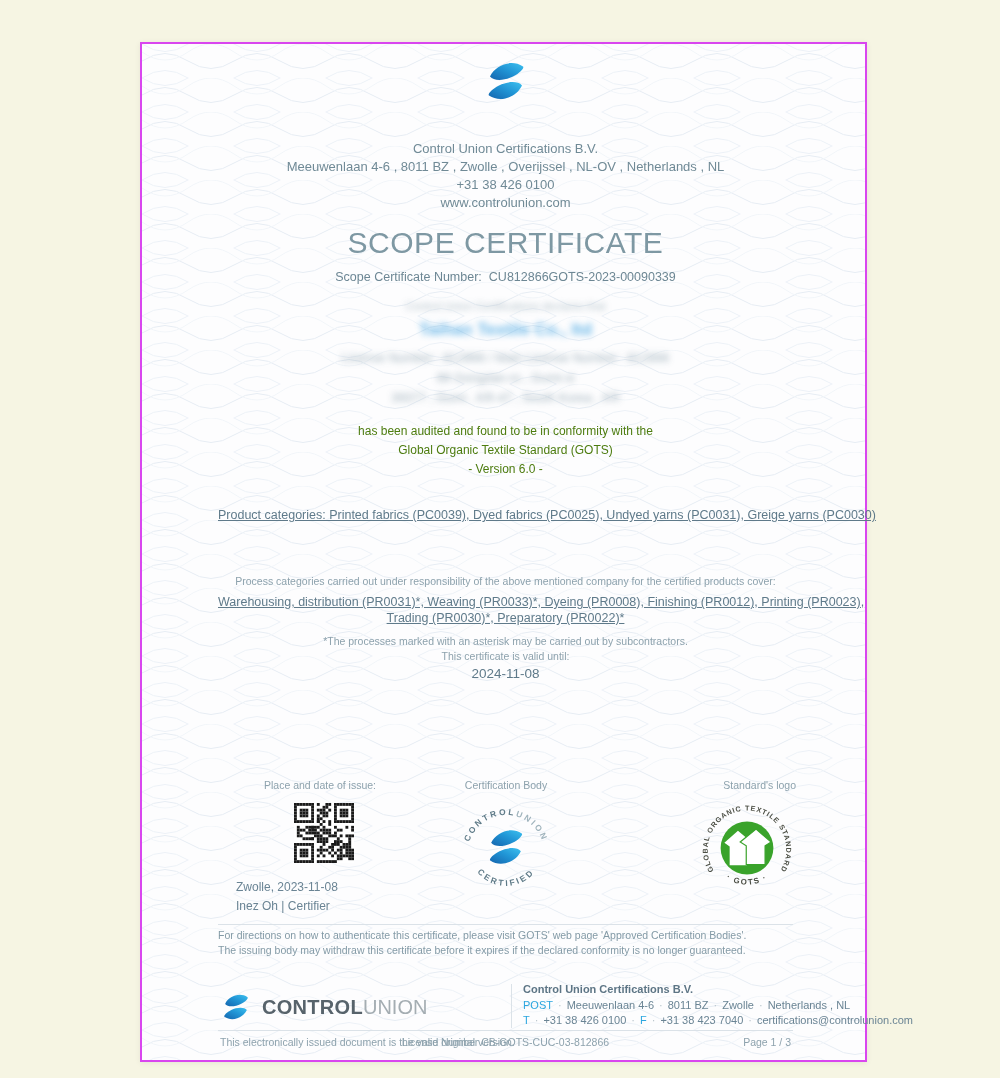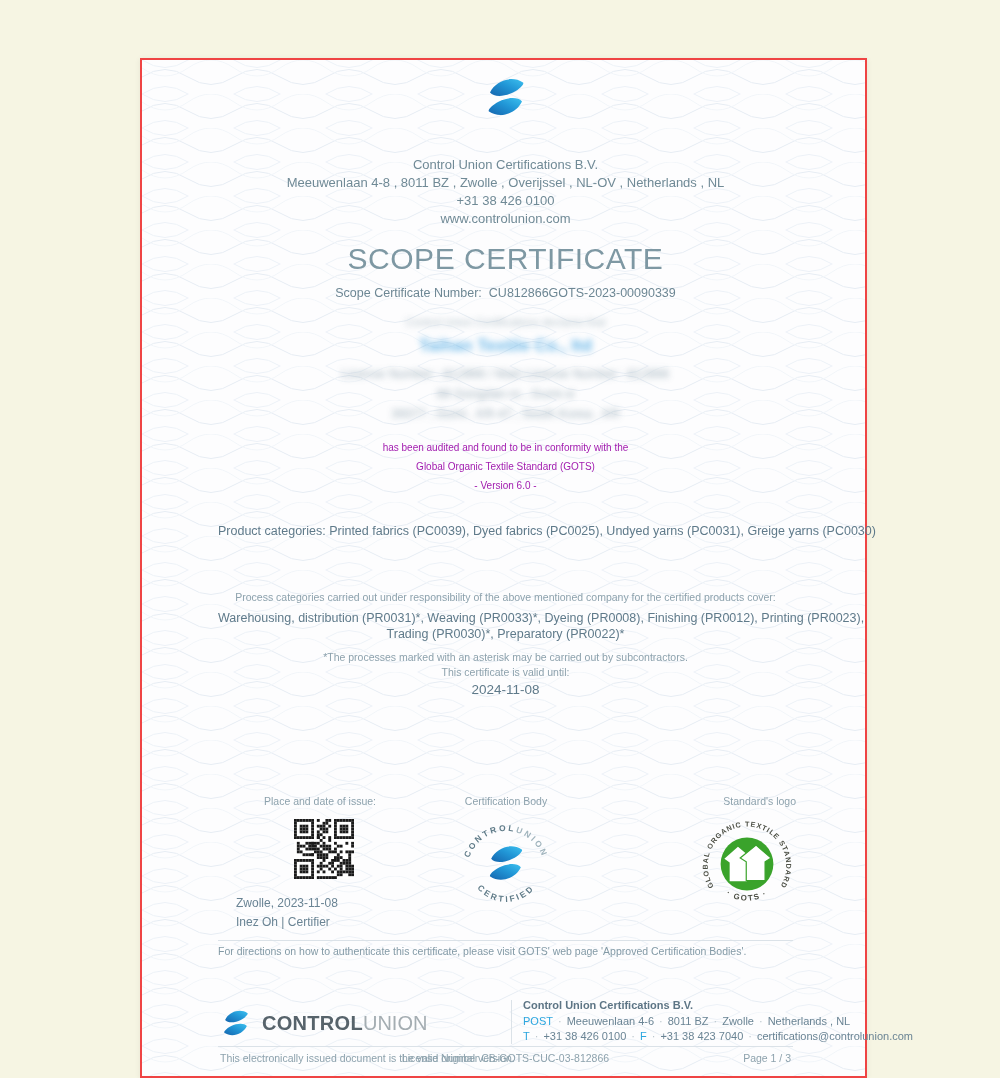--- a/index.html
+++ b/index.html
@@ -1,37 +1,37 @@
 <!DOCTYPE html>
 <html><head>
 <meta charset="utf-8">
 <style>
   html,body{margin:0;padding:0;width:1000px;height:1078px;overflow:hidden;
     background:#f6f5e3;font-family:"Liberation Sans",sans-serif;}
-  .page{position:absolute;left:140px;top:58px;width:727px;height:1020px;
-    background:#fdfdfe;border:2px solid #ef4444;box-sizing:border-box;
+  .page{position:absolute;left:140px;top:42px;width:727px;height:1020px;
+    background:#fdfdfe;border:2px solid #d946ef;box-sizing:border-box;
     box-shadow:0 1px 6px rgba(0,0,0,.07);}
   .guilloche{position:absolute;left:0;top:0;width:100%;height:100%;pointer-events:none;}
   .content{position:absolute;left:76px;top:0;width:575px;height:100%;}
   .abs{position:absolute;left:0;width:100%;text-align:center;}
   .cu-logo-top{position:absolute;left:50%;top:12px;transform:translateX(-50%);}
   .hdr{top:96px;font-size:13px;line-height:18px;color:#708a96;}
   .hdr div{white-space:nowrap;}
   .title{top:182px;font-size:30px;font-weight:400;letter-spacing:.5px;color:#7e98a3;white-space:nowrap;margin:0;}
   .scopenum{top:226px;font-size:12.5px;color:#6d8794;white-space:nowrap;}
   .scopenum .val{margin-left:7px;}
   .company{top:256px;}
   .company .blur1{filter:blur(3px);opacity:.8;}
   .co-intro{font-size:11px;color:#9db0ba;margin-bottom:8px;}
   .co-name{font-size:17px;font-weight:700;color:#47a7e3;margin-bottom:11px;}
   .co-line{font-size:12.5px;color:#8ca1ad;margin-bottom:6px;}
-  .conform{top:378px;font-size:10px;line-height:19px;color:#a21caf;}
+  .conform{top:378px;font-size:12px;line-height:19px;color:#4d7c0f;}
   .prodcat{top:464px;}
   .note{font-size:10.5px;color:#8da2ad;margin-bottom:7px;white-space:nowrap;}
-  .catval{font-size:12.5px;color:#5f7a8a;white-space:nowrap;}
+  .catval{font-size:12.5px;color:#5f7a8a;white-space:nowrap;text-decoration:underline;}
   .proccat{top:531px;}
   .proccat .catval{line-height:16px;}
   .astnote{font-size:10.5px;color:#8da2ad;margin-top:9px;}
   .valid{top:606px;}
   .valid .note{margin-bottom:4px;}
   .valid .date{font-size:13.5px;color:#5f7a8a;}
   .cols{top:735px;height:150px;}
   .collabel{font-size:10.5px;color:#8da2ad;margin-bottom:8px;}
   .col1{position:absolute;left:2px;top:0;width:200px;text-align:center;}
   .col2{position:absolute;left:188px;top:0;width:200px;text-align:center;}
@@ -95,21 +95,21 @@
   <div class="content">
 
     <div class="cu-logo-top">
       <svg width="54" height="50" viewBox="0 0 100 100">
           <use href="#cu-swirl"></use>
         </svg>
     </div>
 
     <div class="abs hdr">
       <div>Control Union Certifications B.V.</div>
-      <div>Meeuwenlaan 4-8 , 8011 BZ , Zwolle , Overijssel , NL-OV , Netherlands , NL</div>
+      <div>Meeuwenlaan 4-6 , 8011 BZ , Zwolle , Overijssel , NL-OV , Netherlands , NL</div>
       <div>+31 38 426 0100</div>
       <div>www.controlunion.com</div>
     </div>
 
     <h1 class="abs title">SCOPE CERTIFICATE</h1>
     <div class="abs scopenum">
       <span>Scope Certificate Number:</span><span class="val">CU812866GOTS-2023-00090339</span>
     </div>
 
     <div class="abs company">
@@ -418,20 +418,21 @@
 
     <div class="sig">
       <div class="place">Zwolle, 2023-11-08</div>
       <div>Inez Oh | Certifier</div>
     </div>
 
     <div class="hairline" style="top:880px"></div>
 
     <div class="abs disc">
       <p>For directions on how to authenticate this certificate, please visit GOTS' web page 'Approved Certification Bodies'.</p>
+      <p>The issuing body may withdraw this certificate before it expires if the declared conformity is no longer guaranteed.</p>
     </div>
 
     <div class="footer">
       <div class="flogo">
         <svg width="36" height="34" viewBox="0 0 100 100">
             <use href="#cu-swirl"></use>
           </svg>
         <span class="ctrl">CONTROL</span>
           <span class="un">UNION</span>
       </div>

